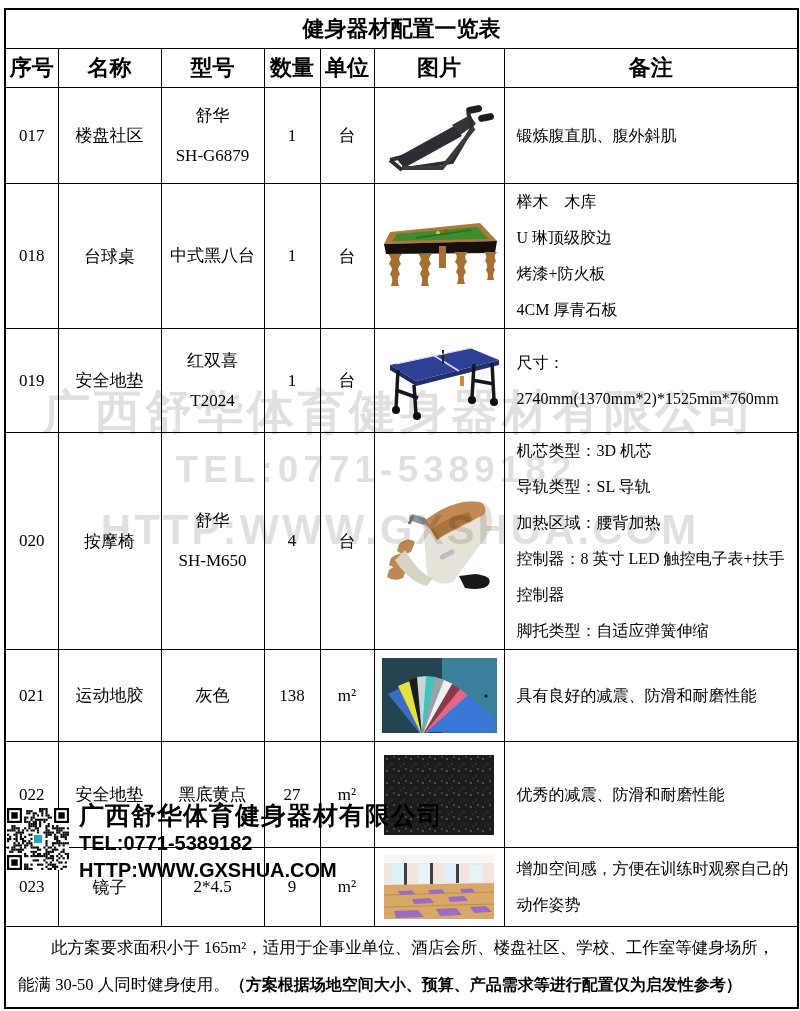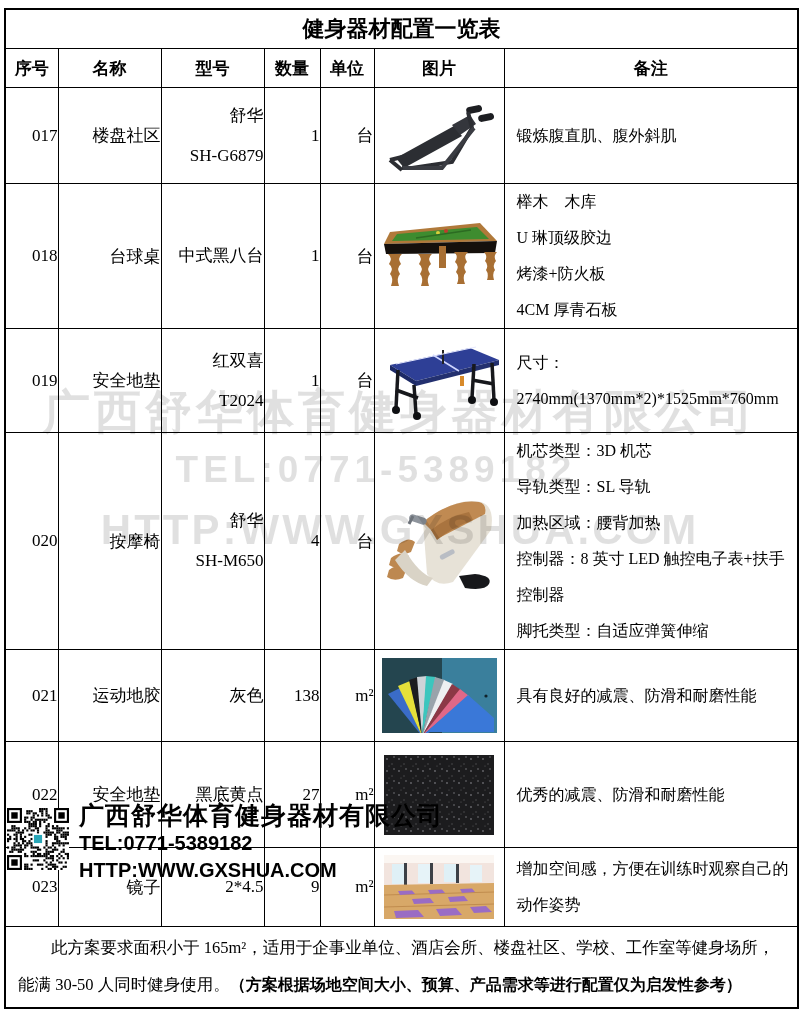--- a/index.html
+++ b/index.html
@@ -10,29 +10,29 @@
   
   table.sheet{
     position:absolute;left:4px;top:8px;width:793px;
     border-collapse:collapse;border:2px solid #000;table-layout:fixed;
     position:absolute;z-index:2;
   }
   td,th{border:1px solid #000;padding:0;background:transparent;}
   tr.title-row td{height:38px;text-align:center;vertical-align:middle;
     font-family:"Liberation Sans","DejaVu Sans",sans-serif;font-weight:bold;font-size:22px;}
   tr.header-row th{height:38px;text-align:center;vertical-align:middle;
-    font-family:"Liberation Sans","DejaVu Sans",sans-serif;font-weight:bold;font-size:17px;}
+    font-family:"Liberation Sans","DejaVu Sans",sans-serif;font-weight:bold;font-size:22px;}
   #rows tr:nth-child(1) td{height:95px;}
   #rows tr:nth-child(2) td{height:143px;}
   #rows tr:nth-child(3) td{height:103px;}
   #rows tr:nth-child(4) td{height:215px;}
   #rows tr:nth-child(5) td{height:91px;}
   #rows tr:nth-child(6) td{height:105px;}
   #rows tr:nth-child(7) td{height:78px;}
-  td.center{text-align:right;vertical-align:middle;font-size:17px;}
+  td.center{text-align:center;vertical-align:middle;font-size:17px;}
   td.model .model-line{line-height:40px;font-size:17px;}
   td.photo{text-align:center;vertical-align:middle;}
   td.photo svg{display:block;margin:0 auto;}
   td.remarks{vertical-align:middle;padding:0 6px 0 12px;font-size:16px;}
   td.remarks p{margin:0;line-height:36px;}
   tr.footer-row td{height:66px;vertical-align:middle;padding:2px 12px 4px 12px;font-size:16.5px;}
   tr.footer-row p{margin:0;line-height:37px;text-indent:2em;}
   tr.footer-row .bold{font-weight:bold;font-family:"Liberation Sans","DejaVu Sans",sans-serif;font-size:16px;margin-top:32px;}
   
   .watermark{position:absolute;inset:0;z-index:3;pointer-events:none;

